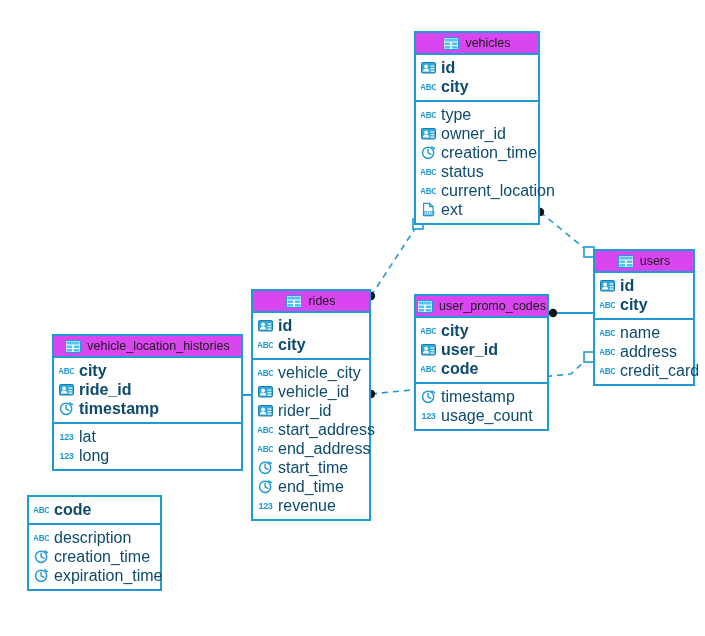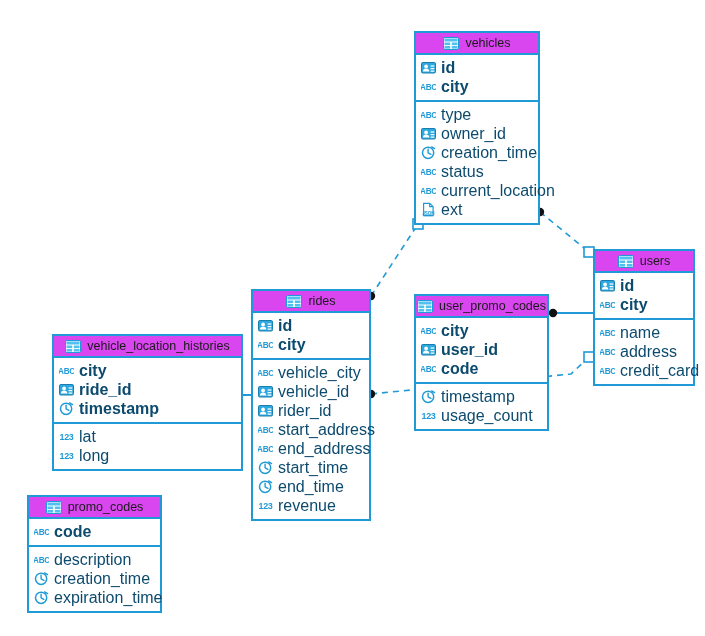--- a/index.html
+++ b/index.html
@@ -453,31 +453,20 @@
           </div>
           <div class="field-row">
             <svg width="15" height="15" viewBox="0 0 15 15" class="ficon">
               <text x="7.5" y="10.8" text-anchor="middle" fill="#1f9ad6" font-family="&quot;Liberation Sans&quot;, sans-serif" font-size="9" font-weight="bold" letter-spacing="-0.4">123</text>
             </svg>
             <span class="field-name">long</span>
           </div>
         </div>
       </div>
       <div class="entity" style="left: 27px; top: 495px; width: 135px;">
-        <div class="entity-header">
-          <svg width="16" height="13" viewBox="0 0 16 13" class="thead-icon">
-            <rect x="0.5" y="0.5" width="15" height="12" rx="1.5" fill="#ffffff" stroke="#1f9ad6"></rect>
-            <rect x="1.5" y="1.5" width="13" height="3" fill="#4fc0ef"></rect>
-            <rect x="1.5" y="5.5" width="5.7" height="2.6" fill="#4fc0ef"></rect>
-            <rect x="8.8" y="5.5" width="5.7" height="2.6" fill="#4fc0ef"></rect>
-            <rect x="1.5" y="9" width="5.7" height="2.6" fill="#4fc0ef"></rect>
-            <rect x="8.8" y="9" width="5.7" height="2.6" fill="#4fc0ef"></rect>
-          </svg>
-          <span class="entity-title">promo_codes</span>
-        </div>
         <div class="field-group pk">
           <div class="field-row is-pk">
             <svg width="15" height="15" viewBox="0 0 15 15" class="ficon">
               <text x="7.5" y="10.6" text-anchor="middle" fill="#1f9ad6" font-family="&quot;Liberation Sans&quot;, sans-serif" font-size="8.2" font-weight="bold" letter-spacing="-0.3">ABC</text>
             </svg>
             <span class="field-name">code</span>
           </div>
         </div>
         <div class="field-group">
           <div class="field-row">

